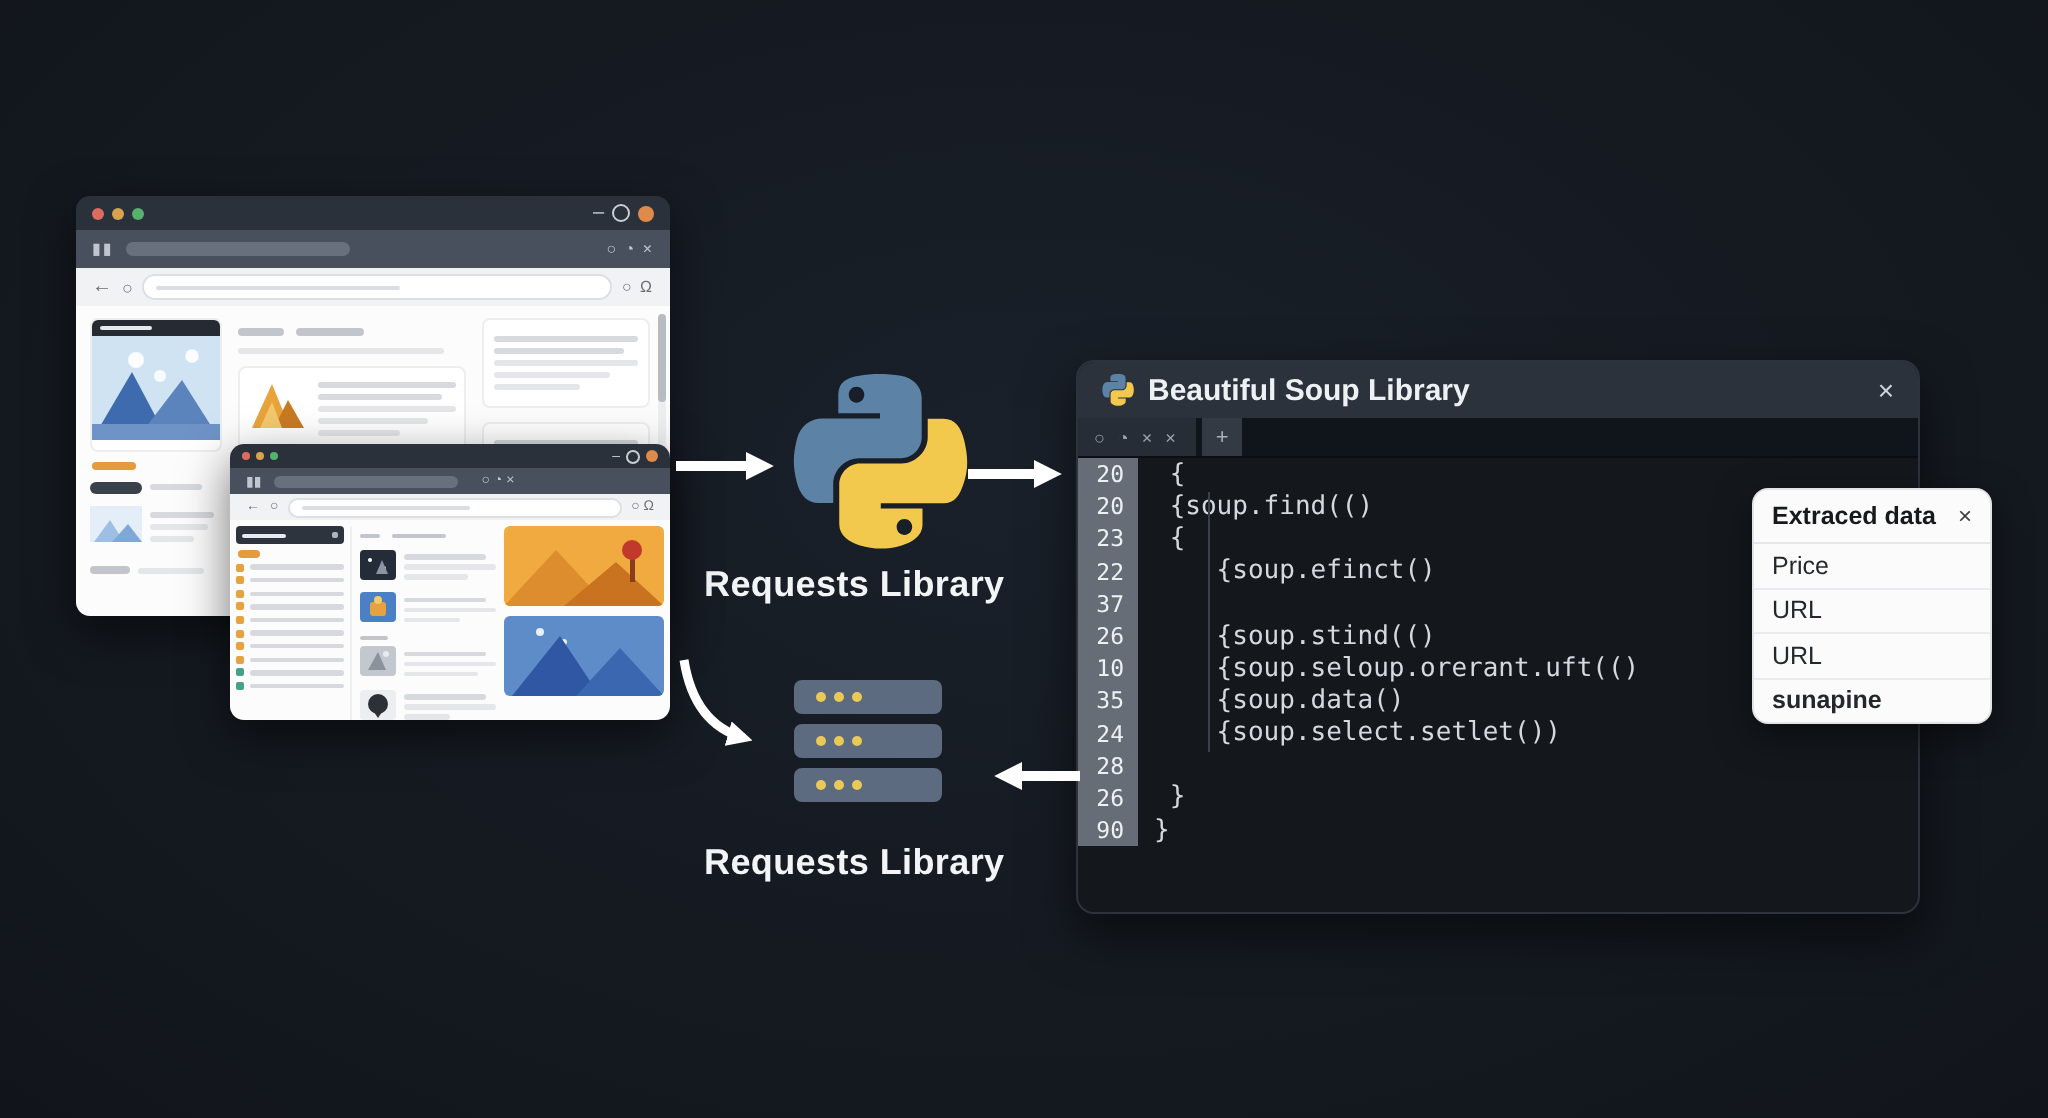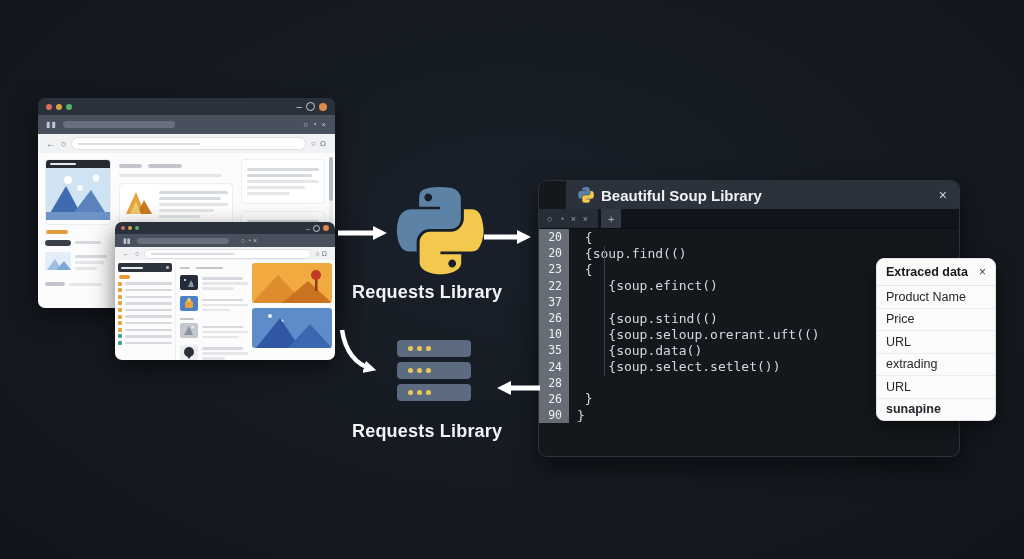--- a/index.html
+++ b/index.html
@@ -75,38 +75,38 @@
   .flow-label{position:absolute;width:170px;color:#f2f4f6;
     font-size:18px;font-weight:600;letter-spacing:.2px;}
   #pylogo{position:absolute;left:396px;top:186px;width:88px;height:90px;}
   #server{position:absolute;left:397px;top:340px;width:74px;}
   .srv{height:17px;background:#5c6b80;border-radius:4px;margin-bottom:5px;
     display:flex;align-items:center;gap:4px;padding-left:11px;}
   .srv i{width:5px;height:5px;border-radius:50%;background:#eac957;}
   
   #editor{position:absolute;left:538px;top:180px;width:420px;height:275px;background:#14181d;
     border-radius:9px;box-shadow:0 10px 26px rgba(0,0,0,.55);border:1px solid #2c333d;overflow:hidden;z-index:6;}
-  .ed-title{height:28px;background:#2b323c;display:flex;align-items:center;gap:7px;padding:0 12px;margin-left:27px;}
+  .ed-title{height:28px;background:#2b323c;display:flex;align-items:center;gap:7px;padding:0 12px;}
   .ed-title .t{color:#eef1f4;font-size:15px;font-weight:700;flex:1;}
   .ed-title .x{color:#cfd4da;font-size:14px;}
   .ed-tabs{height:19px;background:#10151c;display:flex;align-items:stretch;border-bottom:1px solid #0b0f14;}
   .ed-tab{background:#272d36;color:#9aa2ac;font-size:9px;display:flex;align-items:center;
     padding:0 8px;letter-spacing:2px;}
   .ed-tab.plus{background:#333a44;margin-left:3px;padding:0 7px;font-size:11px;letter-spacing:0;color:#aab1ba;}
   .ed-code{position:relative;font-family:"DejaVu Sans Mono",monospace;}
   .crow{display:flex;height:16.2px;align-items:center;}
   .crow .num{width:30px;flex:none;background:#666d77;color:#eef1f3;font-size:11.5px;
     text-align:right;padding-right:7px;box-sizing:border-box;align-self:stretch;
     display:flex;align-items:center;justify-content:flex-end;}
   .crow .txt{white-space:pre;color:#d3d9df;font-size:13px;padding-left:8px;}
   .crow.hl{background:#343c47;}
   .crow.hl .num{background:#3ba268;color:#f4f8f5;}
   .iguide{position:absolute;left:65px;top:65px;width:1px;height:130px;background:#39414c;}
   
-  #panel{position:absolute;left:876px;top:258px;width:118px;background:#fbfbfc;border-radius:8px;
+  #panel{position:absolute;left:876px;top:244px;width:118px;background:#fbfbfc;border-radius:8px;
     box-shadow:0 6px 18px rgba(0,0,0,.5);border:1px solid #e1e3e6;z-index:10;overflow:hidden;}
   .p-head{height:26px;display:flex;align-items:center;justify-content:space-between;
     padding:0 9px;border-bottom:1px solid #e4e6e9;}
   .p-head .t{font-size:12.5px;font-weight:600;color:#17191c;}
   .p-head .x{font-size:12px;color:#3c4046;}
   .p-row{height:21.5px;display:flex;align-items:center;padding:0 9px;
     border-bottom:1px solid #e9ebee;font-size:12.5px;color:#24272b;}
   .p-row:last-child{border-bottom:none;font-weight:bold;}
   
   #arrows{position:absolute;inset:0;pointer-events:none;z-index:8;}
@@ -464,24 +464,22 @@
       </div>
     <div class="iguide"></div>
   </div>
 
   <div id="panel">
     <div class="p-head">
       <span class="t">Extraced data</span>
       <span class="x">×</span>
     </div>
     <div>
-        <div class="p-row">Product Name</div>
         <div class="p-row">Price</div>
         <div class="p-row">URL</div>
-        <div class="p-row">extrading</div>
         <div class="p-row">URL</div>
         <div class="p-row">sunapine</div>
       </div>
   </div>
 
   <svg id="arrows" width="1024" height="559">
     <defs>
       <marker id="ah" viewBox="0 0 10 10" refX="6.5" refY="5" markerWidth="2.8" markerHeight="2.8" orient="auto-start-reverse" markerUnits="strokeWidth">
         <path d="M0 0 L10 5 L0 10 z" fill="#ffffff"></path>
       </marker>

